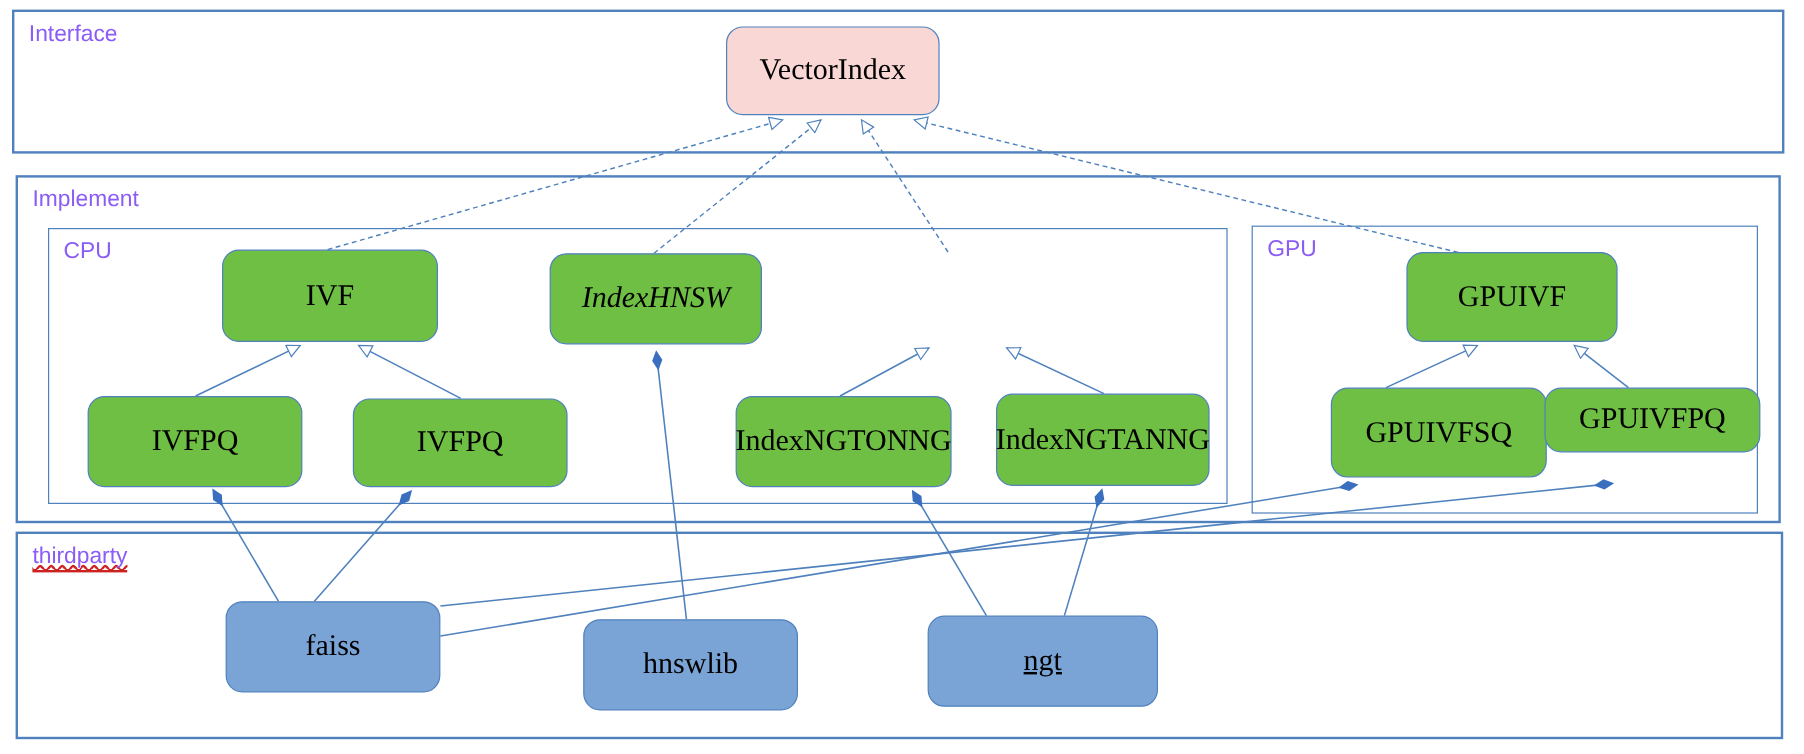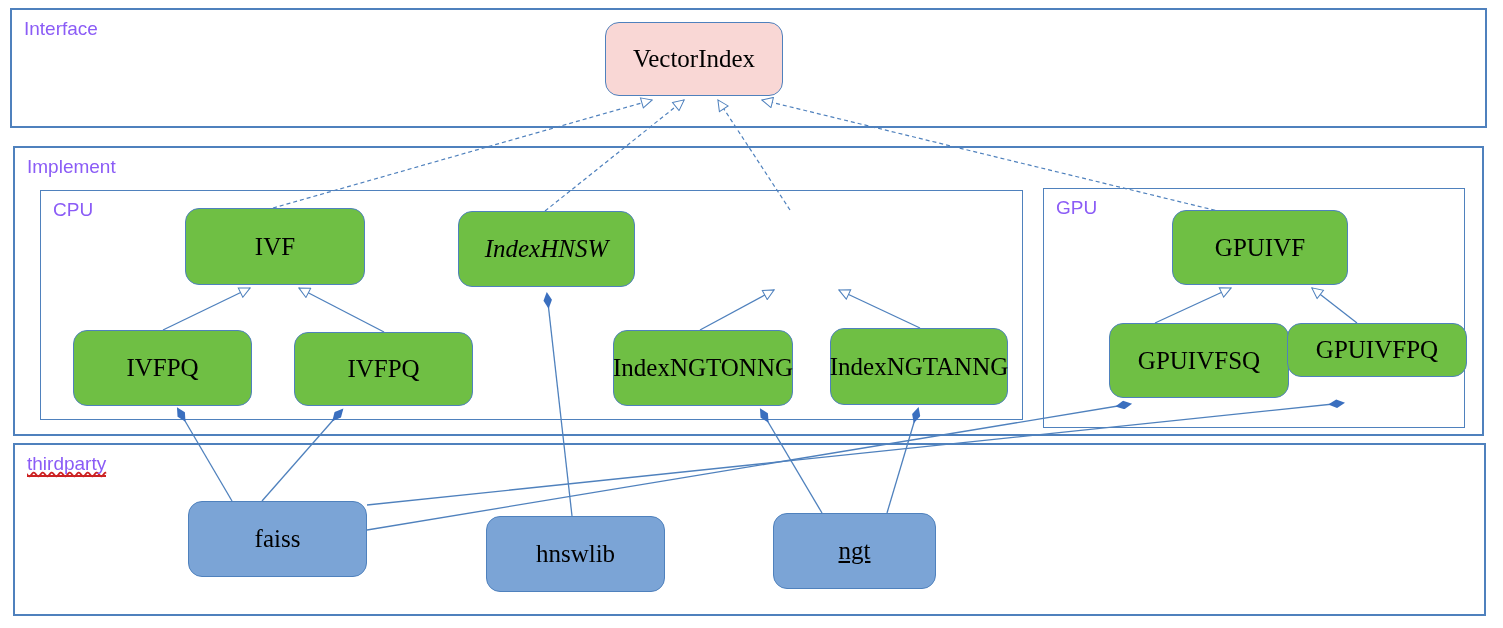--- a/index.html
+++ b/index.html
@@ -37,21 +37,21 @@
   #n-indexngt{left:703px;top:210px;width:181px;height:77px;}
   #n-gpuivf{left:1172px;top:210px;width:176px;height:75px;}
   #n-ivfsq{left:73px;top:330px;width:179px;height:76px;}
   #n-ivfpq{left:294px;top:332px;width:179px;height:74px;}
   #n-indexngtonng{left:613px;top:330px;width:180px;height:76px;text-align:center;}
   #n-indexngtanng{left:830px;top:328px;width:178px;height:77px;}
   #n-gpuivfsq{left:1109px;top:323px;width:180px;height:75px;}
   #n-gpuivfpq{left:1267px;top:323px;width:180px;height:54px;margin-left:20px;}
   #n-faiss{left:188px;top:501px;width:179px;height:76px;}
   #n-hnswlib{left:486px;top:516px;width:179px;height:76px;}
-  #n-ngt{left:773px;top:513px;width:163px;height:76px;text-decoration:underline;}
+  #n-ngt{left:773px;top:513px;width:192px;height:76px;text-decoration:underline;}
   
   #c-interface{left:10px;top:8px;width:1477px;height:120px;}
   #c-implement{left:13px;top:146px;width:1471px;height:290px;}
   #c-cpu{left:40px;top:190px;width:983px;height:230px;border-width:1.5px;}
   #c-gpu{left:1043px;top:188px;width:422px;height:240px;border-width:1.5px;}
   #c-thirdparty{left:13px;top:443px;width:1473px;height:173px;}
 </style>
 </head>
 <body>
 

